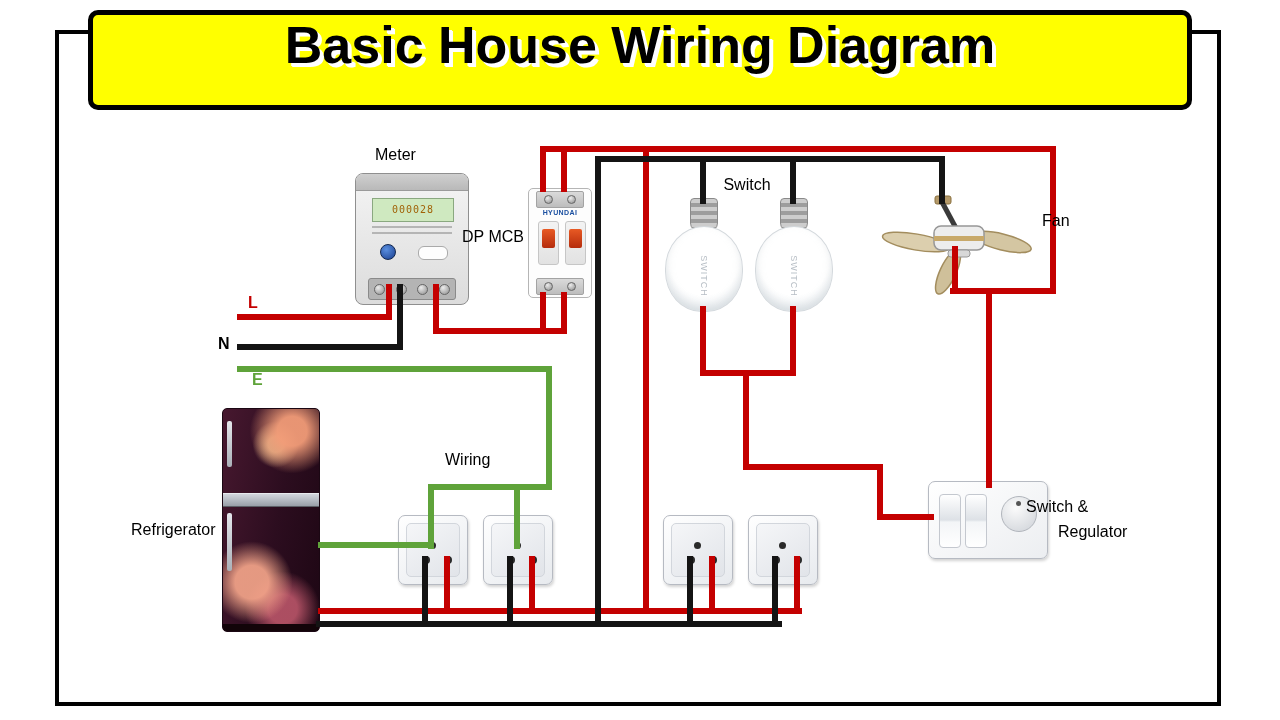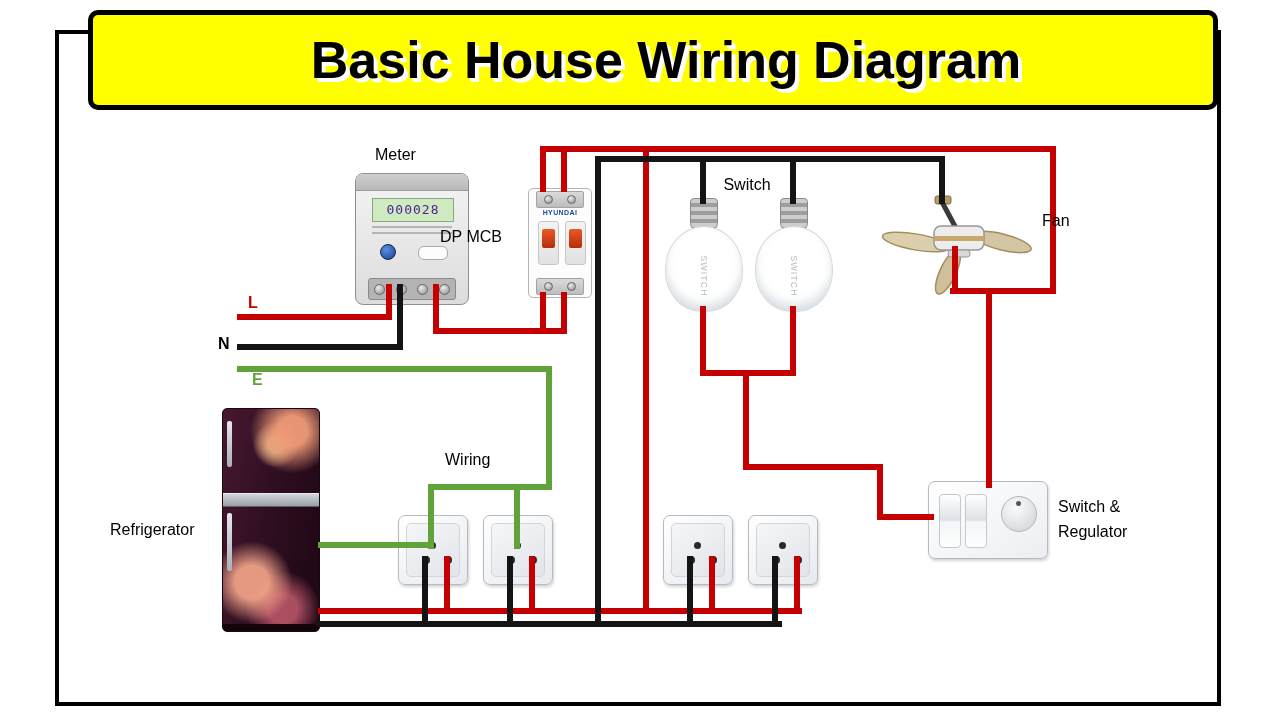--- a/index.html
+++ b/index.html
@@ -4,21 +4,21 @@
 <style>
   html,body{margin:0;padding:0;width:1280px;height:720px;background:#fff;overflow:hidden;
     font-family:"Liberation Sans",sans-serif;}
   #stage{position:relative;width:1280px;height:720px;background:#fff;}
 
   
   .frame{position:absolute;left:55px;top:30px;width:1158px;height:668px;border:4px solid #000;z-index:1;}
 
   
   .banner{position:absolute;left:88px;top:10px;width:1094px;height:90px;background:var(--banner,#ffff00);
-    border:5px solid #000;border-radius:10px;z-index:5;display:flex;align-items:center;justify-content:center;padding-left:26px;}
+    border:5px solid #000;border-radius:10px;z-index:5;display:flex;justify-content:center;}
   .banner h1{margin:0;font-size:52px;font-weight:800;color:#000;letter-spacing:0;
     text-shadow:3px 3px 0 #ffffff,4px 4px 0 #ffffff;}
 
   
   .wire{position:absolute;z-index:3;}
   .wire.h{height:6px;}
   .wire.v{width:6px;}
   .live{background:var(--live,#c40000);}
   .neutral{background:var(--neutral,#141414);}
   .earth{background:var(--earth,#5fa33a);}
@@ -28,21 +28,21 @@
   .lbl.b{font-weight:700;}
   .lbl.live-c{color:var(--live,#c40000);}
   .lbl.earth-c{color:var(--earth,#5fa33a);}
 
   
   .meter{position:absolute;left:355px;top:173px;width:112px;height:130px;z-index:2;
     background:linear-gradient(#f4f4f4,#dcdcdc);border:1px solid #8f8f8f;border-radius:8px;}
   .meter-top{position:absolute;top:0;left:0;right:0;height:16px;background:linear-gradient(#cfcfcf,#b9b9b9);
     border-bottom:1px solid #9a9a9a;border-radius:7px 7px 0 0;}
   .meter-lcd{position:absolute;left:16px;top:24px;width:80px;height:22px;background:#cfe9c0;border:1px solid #8aa880;
-    font-family:"DejaVu Sans Mono",monospace;font-size:13px;line-height:22px;text-align:center;color:#4c1d95;letter-spacing:1px;}
+    font-family:"DejaVu Sans Mono",monospace;font-size:10px;line-height:22px;text-align:center;color:#a16207;letter-spacing:1px;}
   .meter-rows{position:absolute;left:16px;top:52px;width:80px;height:12px;
     background:repeating-linear-gradient(180deg,#b5b5b5 0 2px,rgba(0,0,0,0) 2px 6px);}
   .meter-btn{position:absolute;left:24px;top:70px;width:14px;height:14px;border-radius:50%;
     background:radial-gradient(circle at 38% 32%,#5a8fe0,#1a3f8f);border:1px solid #12284f;}
   .meter-port{position:absolute;left:62px;top:72px;width:28px;height:12px;border-radius:6px;background:#fdfdfd;border:1px solid #aaa;}
   .meter-terminals{position:absolute;left:12px;right:12px;bottom:4px;height:20px;background:#b4b4b4;
     border:1px solid #8a8a8a;border-radius:3px;display:flex;justify-content:space-around;align-items:center;}
   .screw{width:9px;height:9px;border-radius:50%;background:radial-gradient(circle at 35% 30%,#ececec,#8c8c8c);border:1px solid #666;}
 
   
@@ -251,25 +251,25 @@
     <div class="hole r"></div>
   </div>
 
   <div class="board">
     <div class="rocker r1"></div>
     <div class="rocker r2"></div>
     <div class="regulator"></div>
   </div>
 
   <span class="lbl" style="left:375px;top:146px;width:90px;text-align:left">Meter</span>
-  <span class="lbl" style="left:440px;top:228px;width:84px;text-align:left">DP MCB</span>
+  <span class="lbl" style="left:440px;top:228px;width:84px;text-align:right">DP MCB</span>
   <span class="lbl" style="left:718px;top:176px;width:58px;text-align:center">Switch</span>
   <span class="lbl" style="left:1042px;top:212px">Fan</span>
-  <span class="lbl" style="left:110px;top:521px">Refrigerator</span>
+  <span class="lbl" style="left:131px;top:521px">Refrigerator</span>
   <span class="lbl" style="left:445px;top:451px">Wiring</span>
-  <span class="lbl" style="left:1058px;top:498px">Switch &amp;</span>
+  <span class="lbl" style="left:1026px;top:498px">Switch &amp;</span>
   <span class="lbl" style="left:1058px;top:523px">Regulator</span>
 
   <span class="lbl b live-c" style="left:248px;top:294px">L</span>
   <span class="lbl b" style="left:218px;top:335px">N</span>
   <span class="lbl b earth-c" style="left:252px;top:371px">E</span>
 
 </div>
 
 </body></html>

